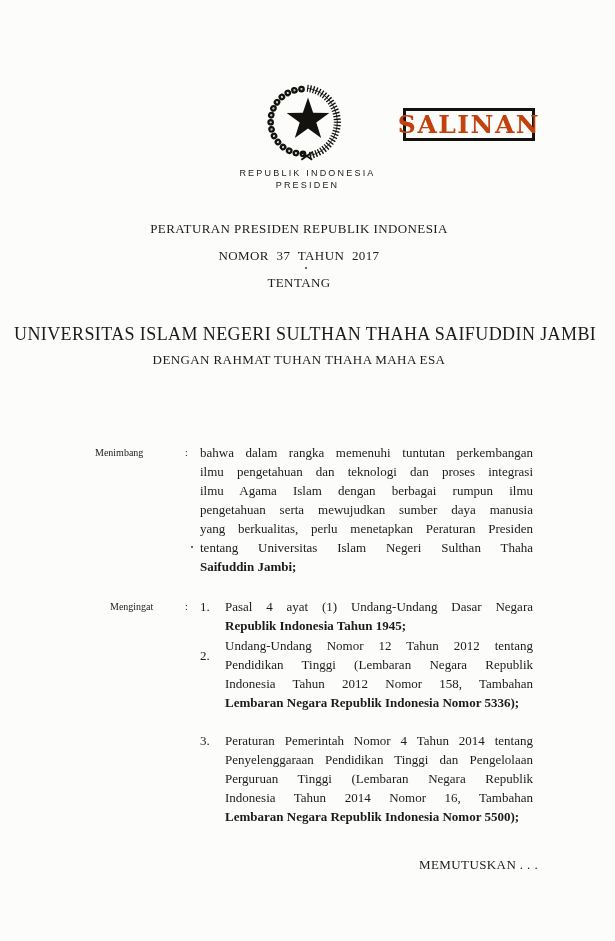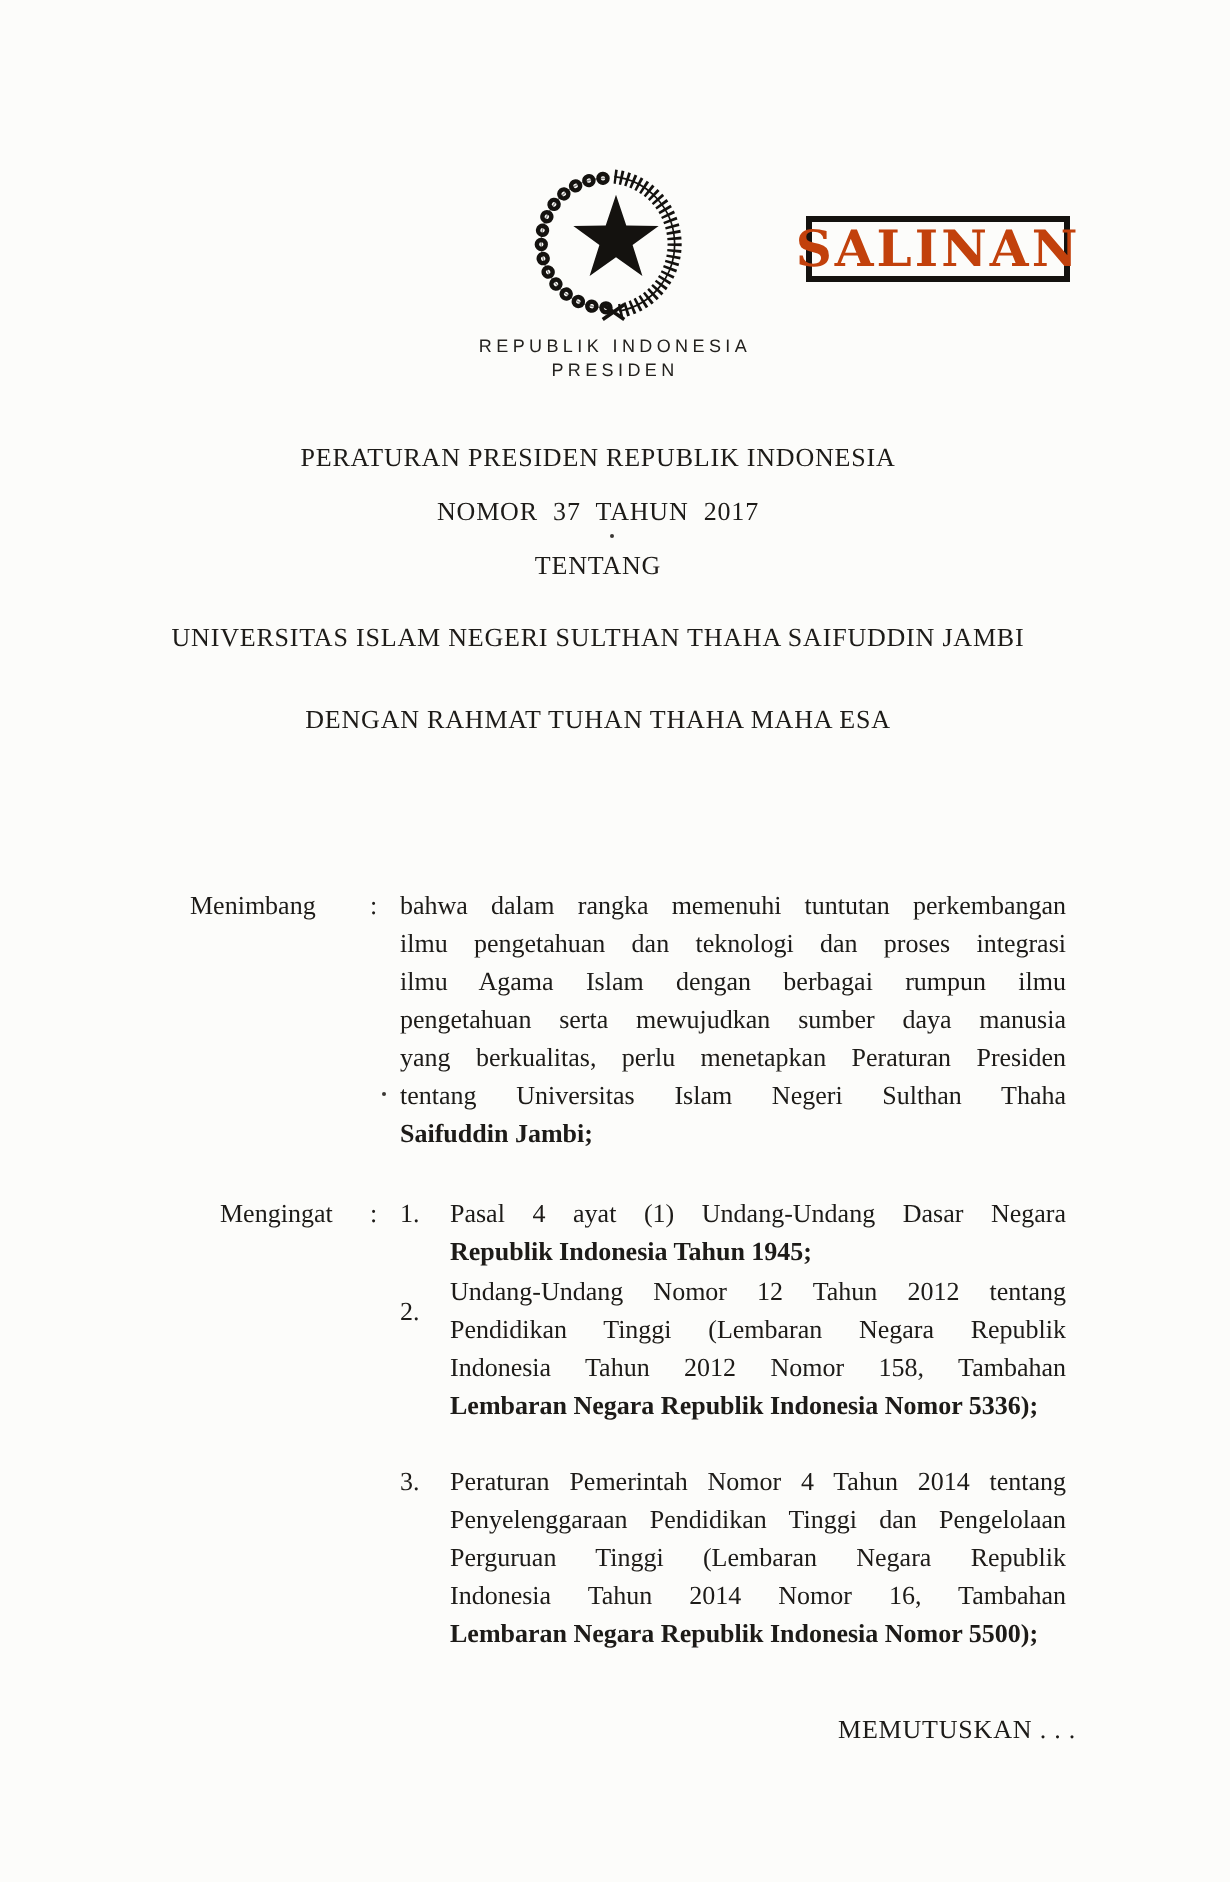--- a/index.html
+++ b/index.html
@@ -21,21 +21,21 @@
   }
   .stamp-box {
     position:absolute; left:403px; top:108px; width:132px; height:33px;
     border:3px solid #14120f; background:#fcfcfa;
     display:flex; align-items:center; justify-content:center;
   }
   .stamp-text {
     font-family:"DejaVu Serif", serif; font-weight:bold;
     font-size:25px; letter-spacing:1.5px; color:#c2410c; line-height:1;
   }
-  .label { position:absolute; font-size:13px; line-height:19px; }
+  .label { position:absolute; font-size:10px; line-height:19px; }
   .lines { position:absolute; font-size:13px; line-height:19px; }
   .jline { text-align:justify; text-align-last:justify; }
   .jline.last { text-align-last:left;font-weight:bold; }
   .num { position:absolute; font-size:13px; line-height:19px; }
   .catchword { position:absolute; font-size:13px; letter-spacing:0.4px; }
   .dot-artifact { position:absolute; width:2px; height:2px; border-radius:50%; background:#3a3733; }
   .seal { position:absolute; left:264px; top:79px; width:88px; height:90px; }
 </style>
 </head>
 <body>
@@ -62,21 +62,21 @@
 
   <div class="letterhead" style="top:168px">
     <div>REPUBLIK INDONESIA</div>
     <div>PRESIDEN</div>
   </div>
 
   <div class="center-line" style="top:221px">PERATURAN PRESIDEN REPUBLIK INDONESIA</div>
   <div class="center-line" style="top:248px; word-spacing:4px">NOMOR 37 TAHUN 2017</div>
   <div class="dot-artifact" style="left:305px; top:267px"></div>
   <div class="center-line" style="top:275px">TENTANG</div>
-  <div class="center-line" style="top:311px; font-size:13px">UNIVERSITAS ISLAM NEGERI SULTHAN THAHA SAIFUDDIN JAMBI</div>
+  <div class="center-line" style="top:324px; font-size:18px">UNIVERSITAS ISLAM NEGERI SULTHAN THAHA SAIFUDDIN JAMBI</div>
   <div class="center-line" style="top:352px">DENGAN RAHMAT TUHAN THAHA MAHA ESA</div>
 
   <div class="label" style="left:95px; top:443px">Menimbang</div>
   <div class="label" style="left:185px; top:443px">:</div>
   <div class="lines" style="left:200px; top:443px; width:333px">
       <div class="jline">bahwa dalam rangka memenuhi tuntutan perkembangan</div>
       <div class="jline">ilmu pengetahuan dan teknologi dan proses integrasi</div>
       <div class="jline">ilmu Agama Islam dengan berbagai rumpun ilmu</div>
       <div class="jline">pengetahuan serta mewujudkan sumber daya manusia</div>
       <div class="jline">yang berkualitas, perlu menetapkan Peraturan Presiden</div>

